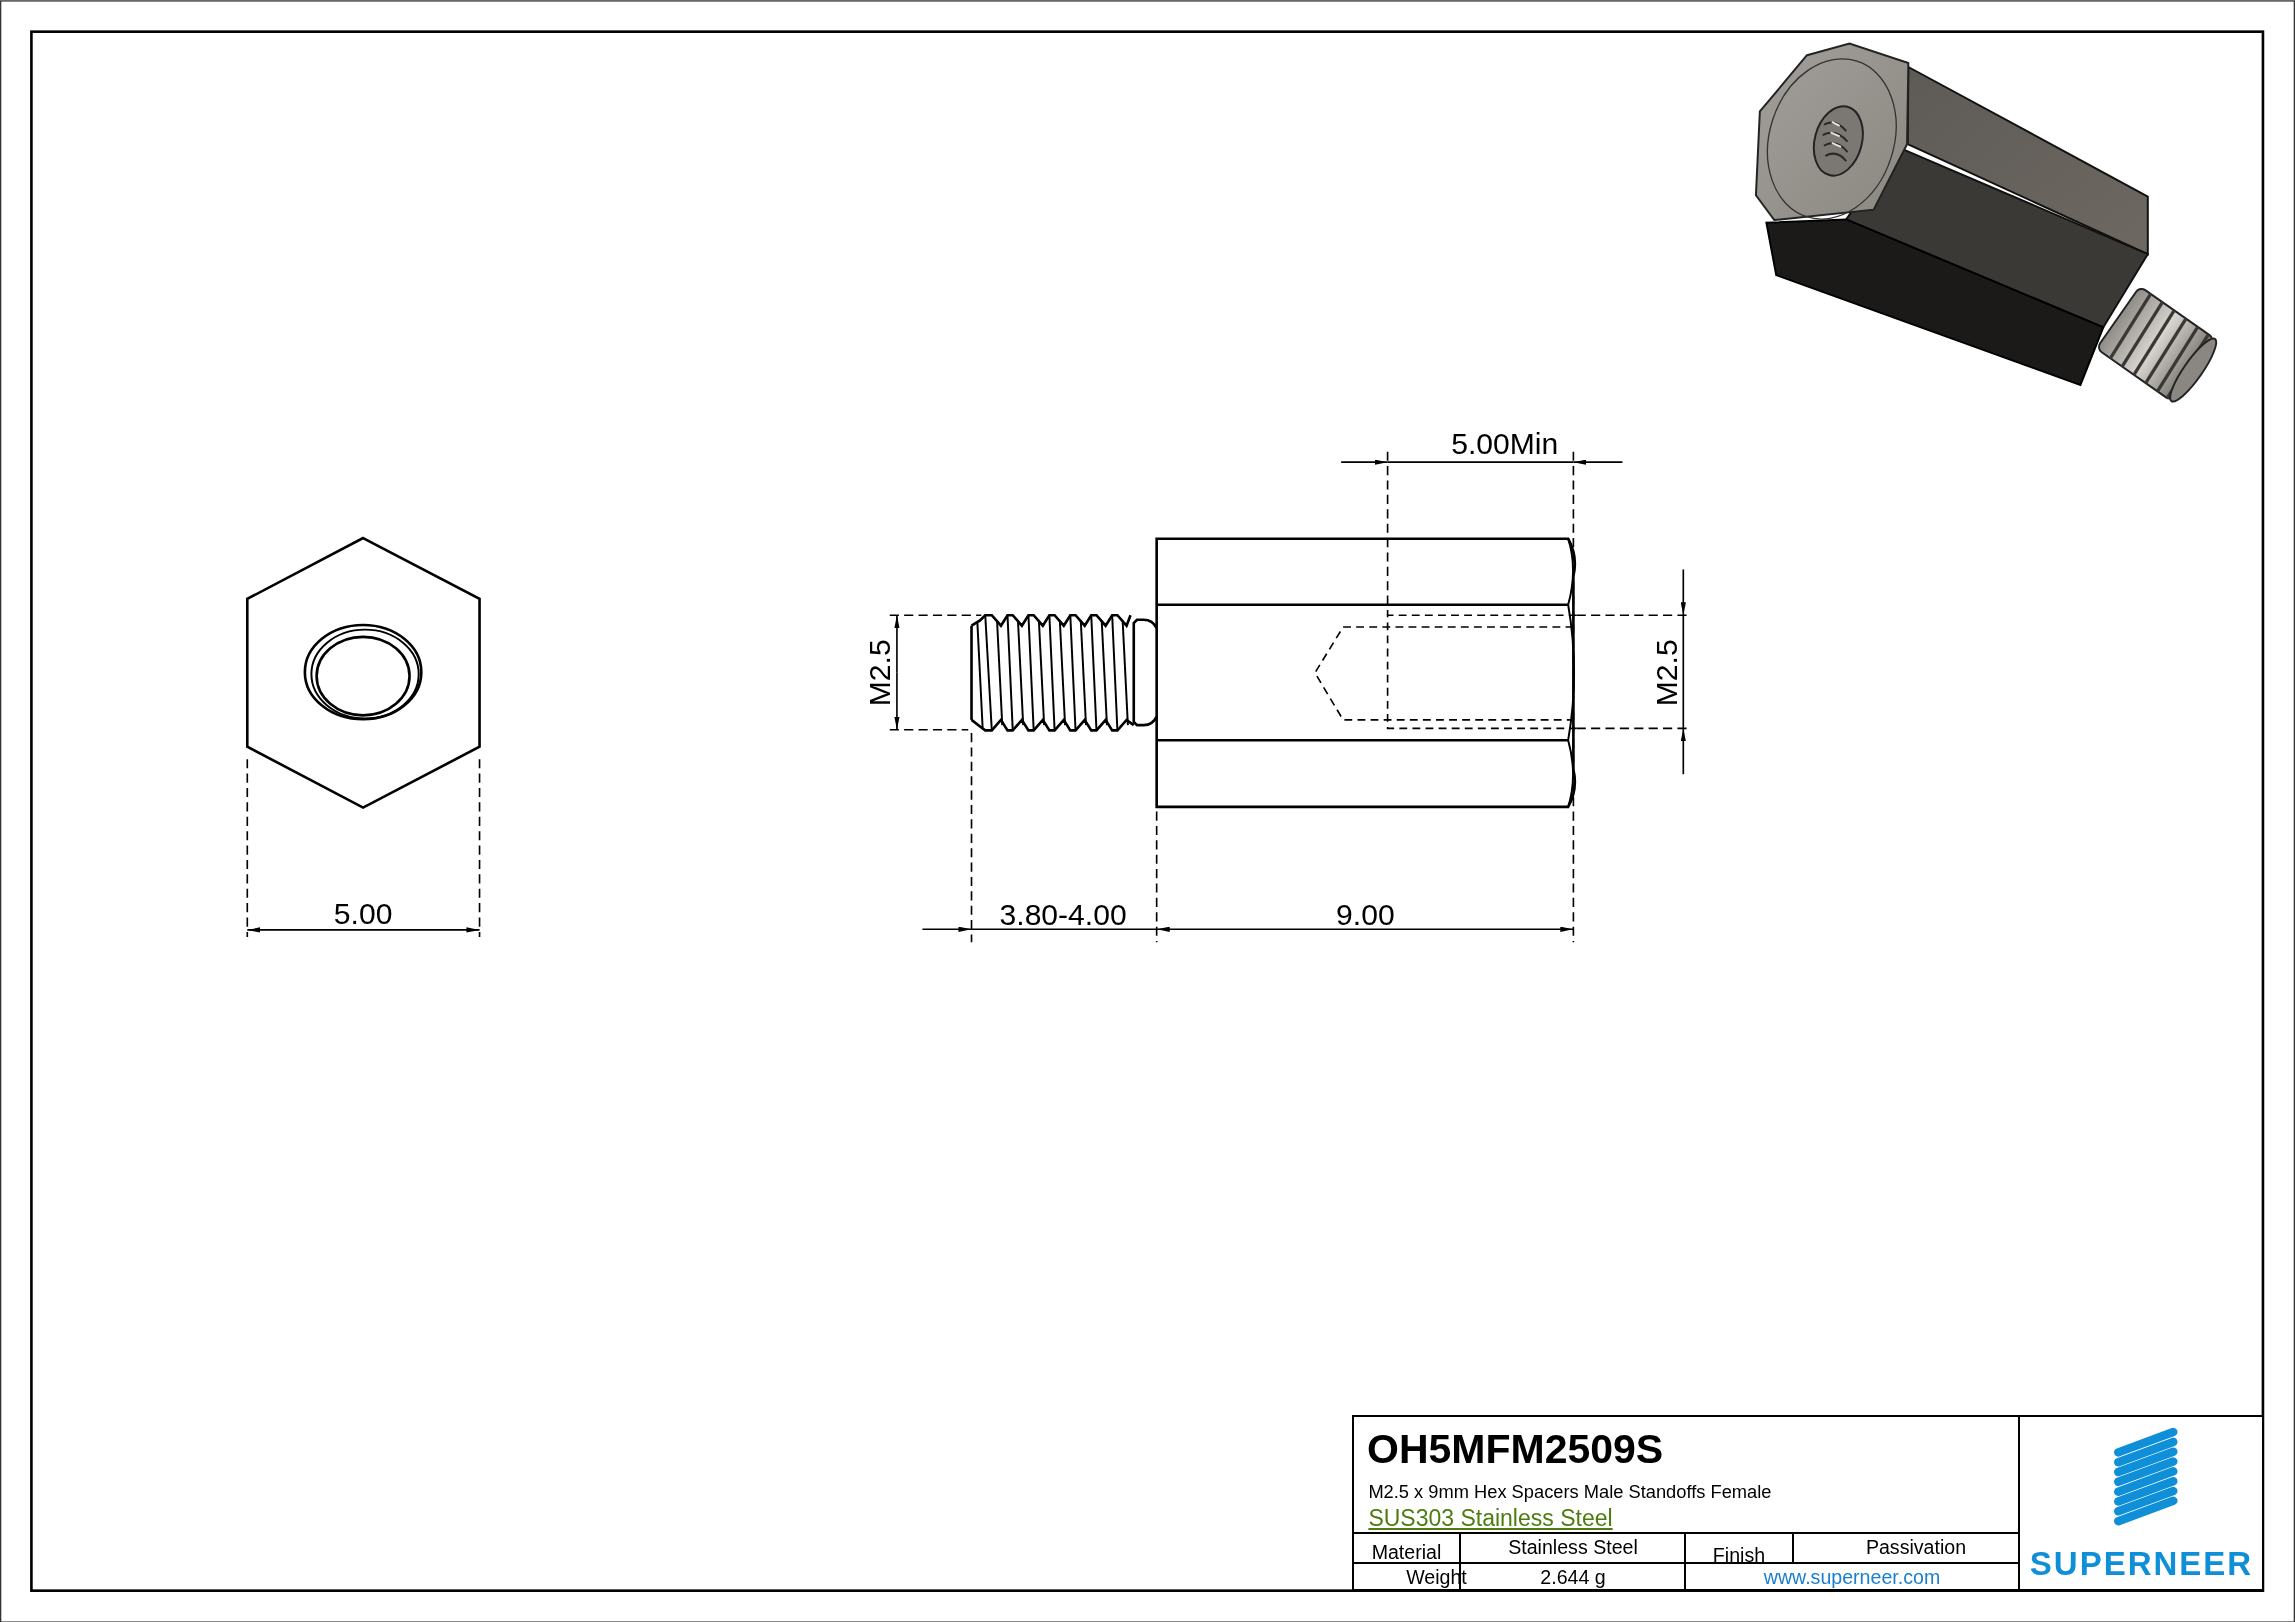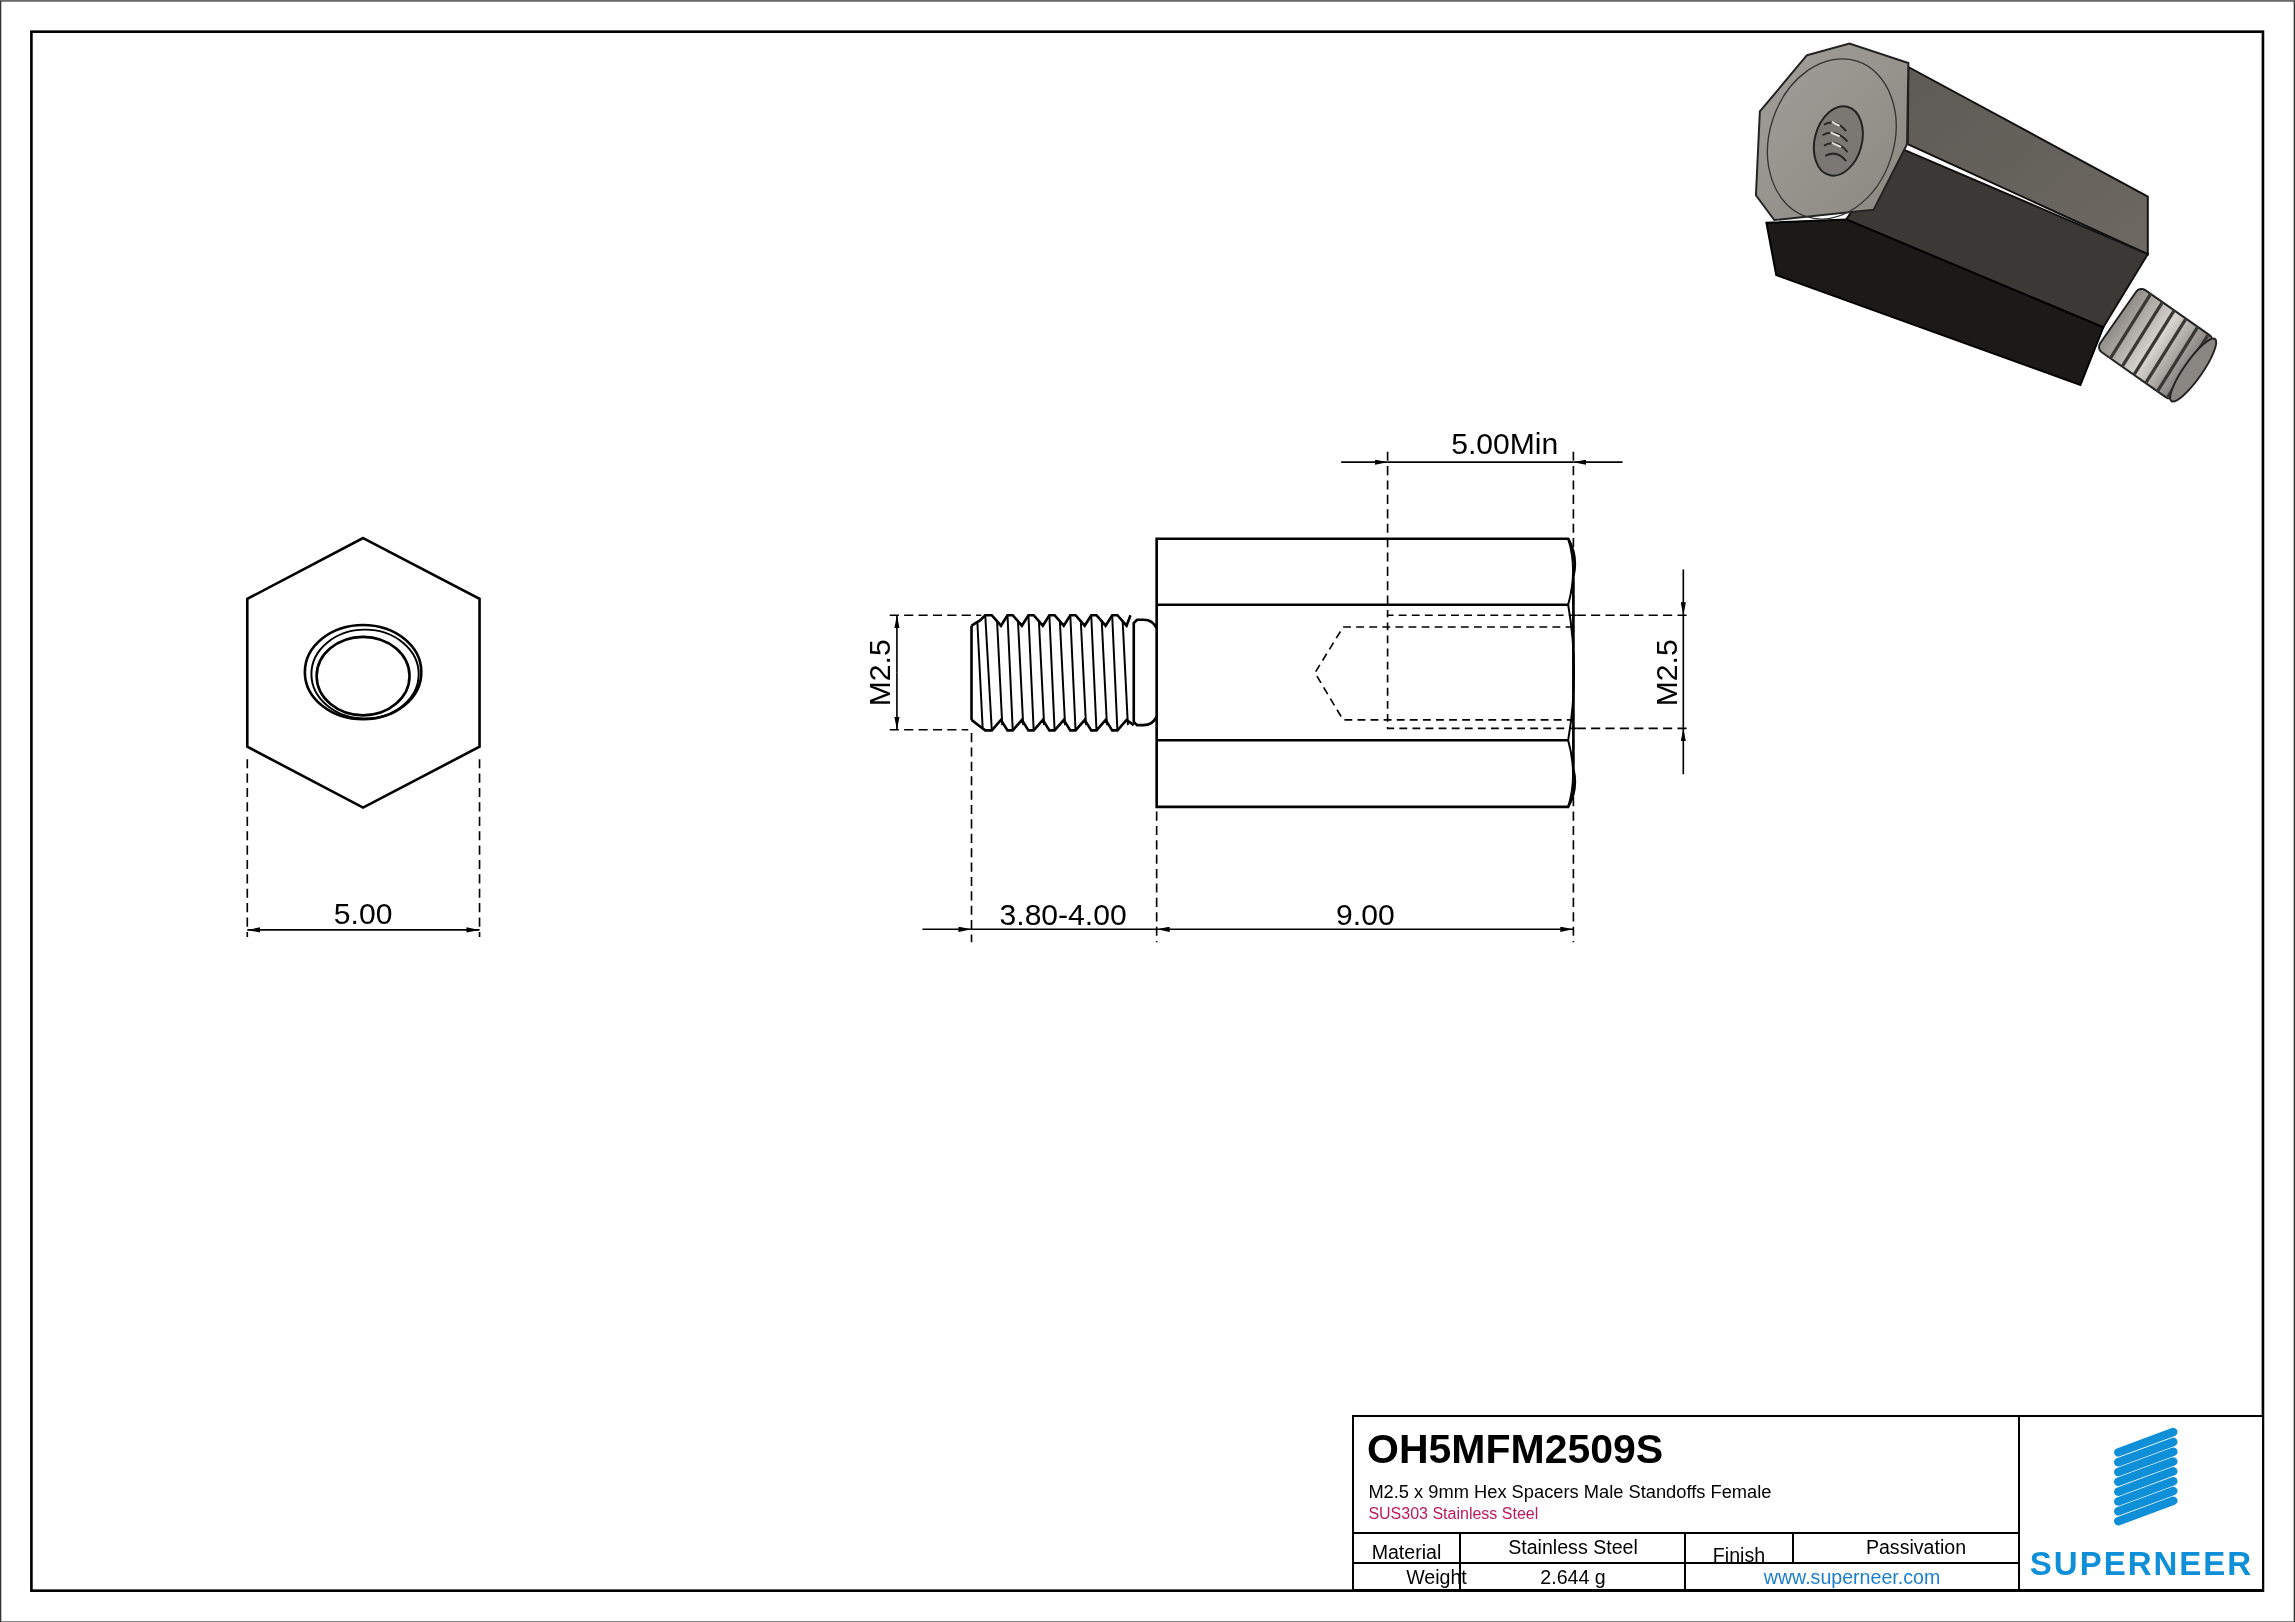--- a/index.html
+++ b/index.html
@@ -3,21 +3,21 @@
 <meta charset="utf-8">
 <style>
   html, body { margin:0; padding:0; background:#ffffff; }
   body { width:2295px; height:1623px; position:relative; overflow:hidden; font-family:"Liberation Sans", sans-serif; }
   .sheet { position:absolute; left:0; top:0; width:2295px; height:1623px; }
   svg text { font-family:"Liberation Sans", sans-serif; }
   .tb { position:absolute; left:1352px; top:1415px; width:912px; height:176px; border:2.6px solid #000; box-sizing:border-box; background:#fff; }
   .tb-main { position:absolute; left:0; top:0; width:664px; height:118px; }
   .tb-code { position:absolute; left:13px; top:9.2px; font-size:41px; font-weight:bold; color:#000; letter-spacing:0px; }
   .tb-desc1 { position:absolute; left:14.4px; top:64px; font-size:18.3px; color:#000; }
-  .tb-desc2 { position:absolute; left:14.4px; top:88px; font-size:16px; color:#be185d; }
+  .tb-desc2 { position:absolute; left:14.4px; top:88px; font-size:23px; color:#4d7c0f;text-decoration:underline; }
   .tb-table { position:absolute; left:0; top:115px; width:664px; height:58px; border-top:2.6px solid #000; box-sizing:border-box; }
   .cell { position:absolute; display:flex; align-items:center; justify-content:center; font-size:19.6px; color:#000; box-sizing:border-box; }
   .vline { position:absolute; width:2px; background:#000; }
   .hline { position:absolute; height:2px; background:#000; }
   .tb-logo { position:absolute; left:664px; top:0; width:245px; height:173px; border-left:2.6px solid #000; box-sizing:border-box; }
   .logo-word { position:absolute; left:0; width:100%; top:128px; text-align:center; font-size:33px; font-weight:bold; color:#0f8fd8; letter-spacing:2px; }
   .url { color:#1a7fcf; }
 </style>
 </head>
 <body>

